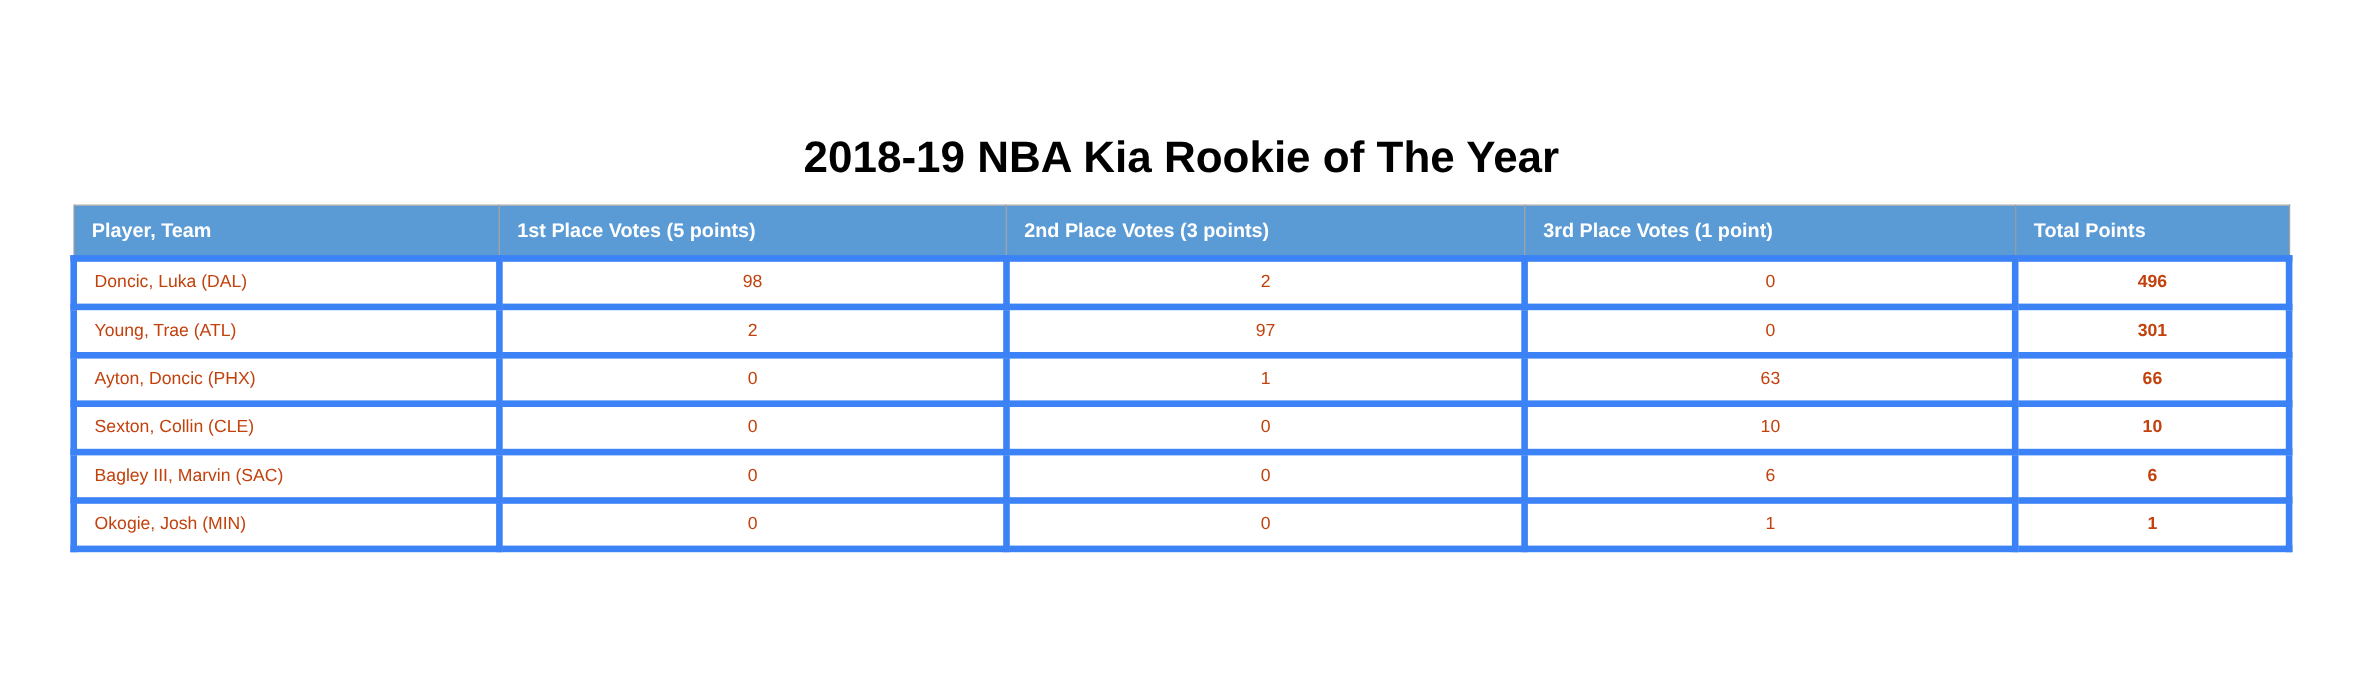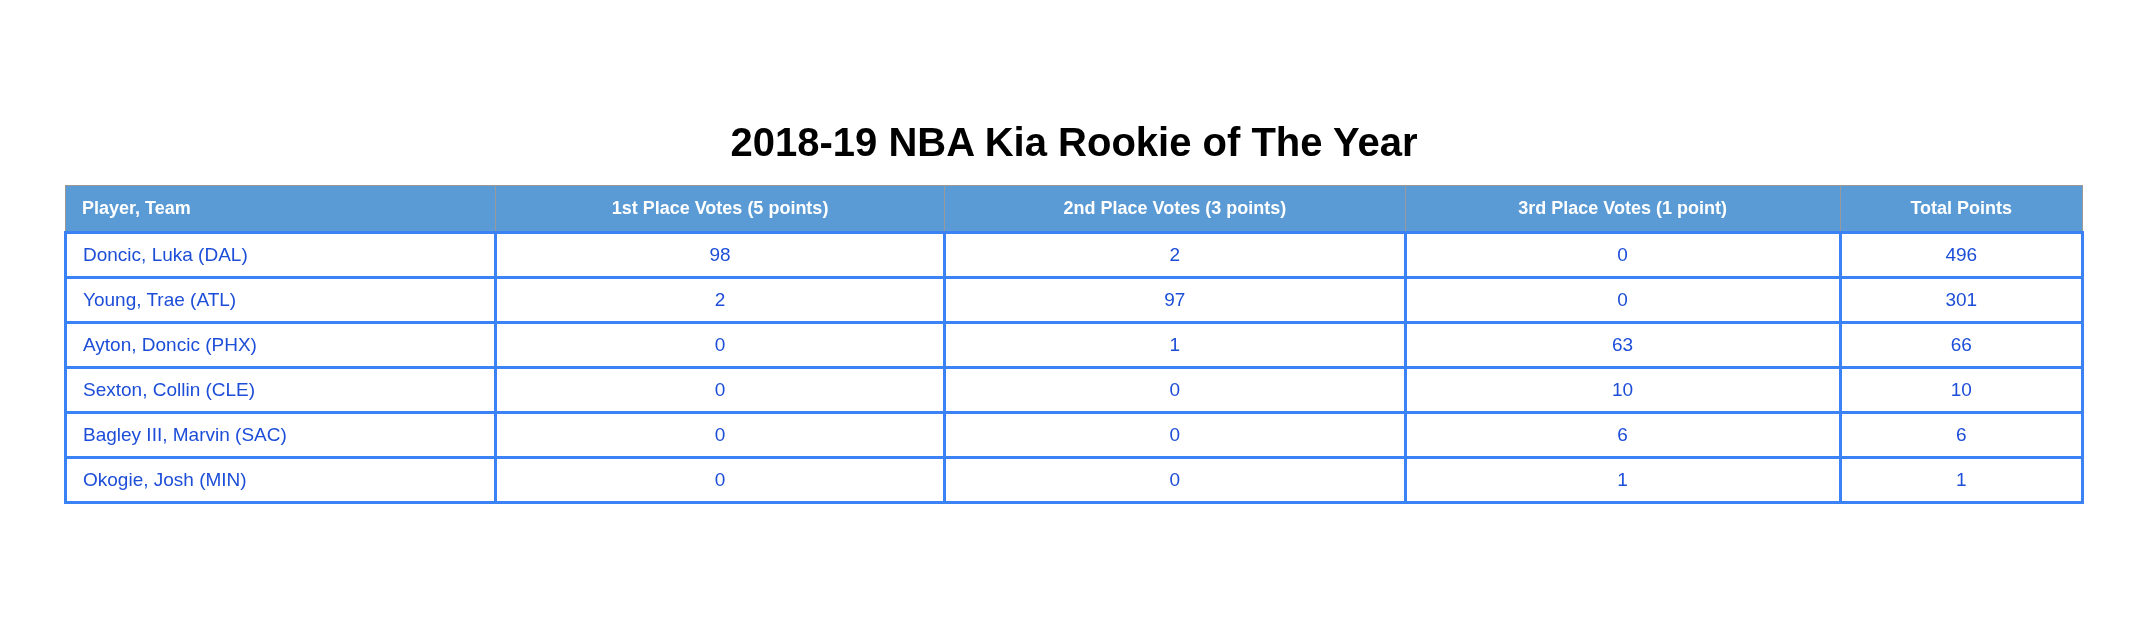--- a/index.html
+++ b/index.html
@@ -42,37 +42,36 @@
       background-color: #5b9bd5;
       color: #ffffff;
       font-weight: bold;
       font-size: 18px;
       padding: 12px 16px;
       border: 1px solid #999;
       text-align: left;
     }
 
     thead tr th:not(:first-child) {
-      text-align: center;
     }
 
     tbody tr td {
-      border: 3px solid #3b82f6;
+      border: 6px solid #3b82f6;
       padding: 10px 16px;
-      font-size: 19px;
-      color: #1d4ed8;
+      font-size: 16px;
+      color: #c2410c;
       background-color: #ffffff;
     }
 
     tbody tr td:not(:first-child) {
       text-align: center;
     }
 
     tbody tr td:last-child {
-      font-weight: normal;
+      font-weight: bold;
       border-radius: 12px;
     }
 
     tbody tr:nth-child(even) td {
       background-color: #ffffff;
     }
   </style>
 </head>
 <body>
 

